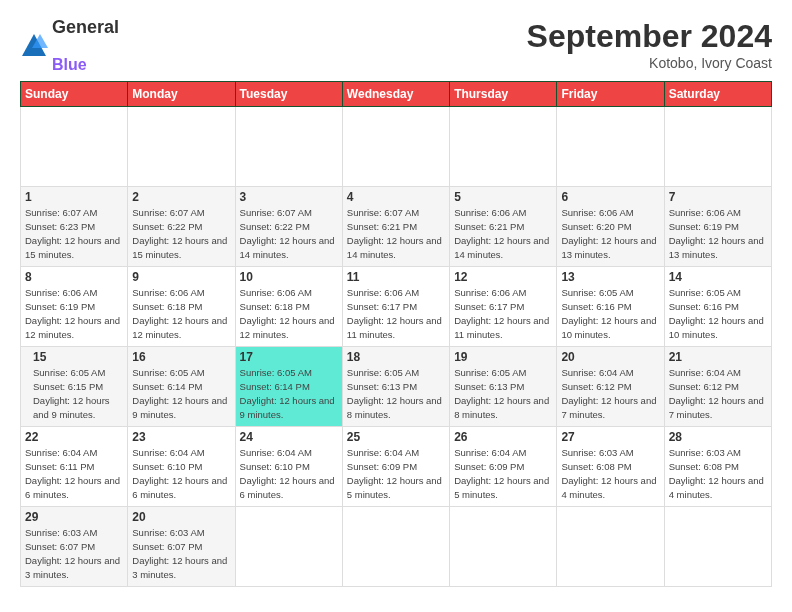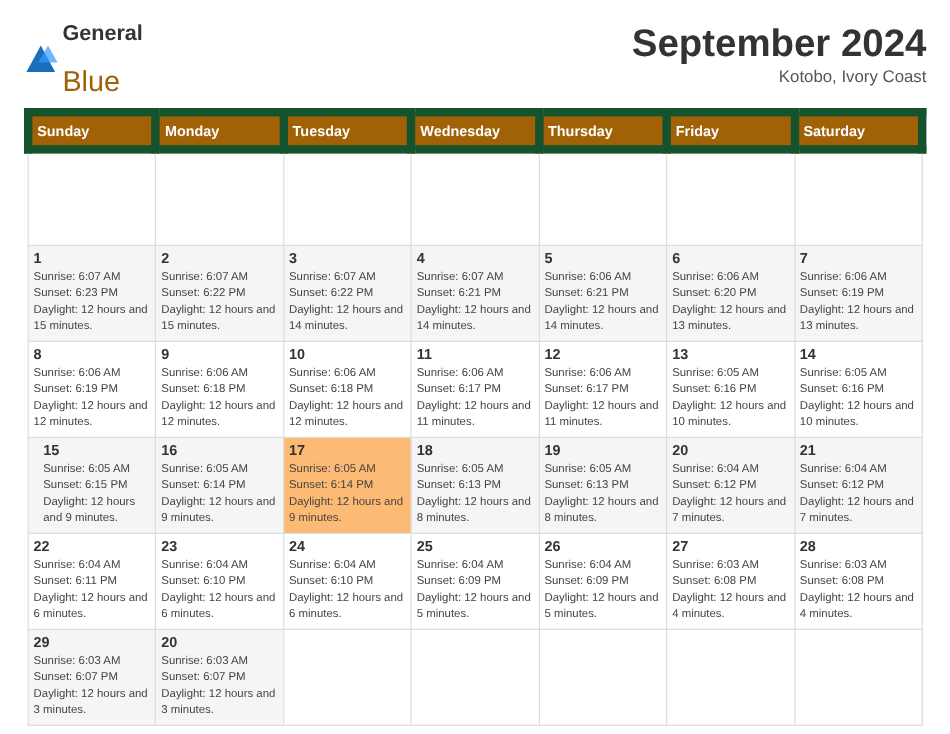--- a/index.html
+++ b/index.html
@@ -31,23 +31,23 @@
       flex-direction: column;
       line-height: 1.1;
       gap: 18px;
     }
     .logo-general {
       font-size: 18px;
       font-weight: bold;
       color: #333;
     }
     .logo-blue {
-      font-size: 24px;
-      font-weight: normal;
-      color: #a16207;
+      font-size: 16px;
+      font-weight: bold;
+      color: #8b5cf6;
     }
     .logo-icon {
       width: 28px;
       height: 28px;
       margin-right: 4px;
     }
     .title-block {
       text-align: right;
     }
     .month-title {
@@ -58,27 +58,27 @@
     .location {
       font-size: 14px;
       color: #555;
     }
     .calendar {
       width: 100%;
       border-collapse: collapse;
       table-layout: fixed;
     }
     .calendar th {
-      background: #a16207;
+      background: #ef4444;
       color: #fff;
       font-size: 12px;
       font-weight: bold;
       padding: 5px 4px;
       text-align: left;
-      border: 7px solid #14532d;
+      border: 1px solid #14532d;
     }
     .calendar td {
       vertical-align: top;
       font-size: 9.5px;
       color: #333;
       padding: 3px 4px;
       border: 1px solid #ddd;
       height: 80px;
       background: #fff;
     }
@@ -205,21 +205,21 @@
         </tr>
         <tr>
           <td style="background: rgb(245, 245, 245); padding-left: 12px;">
             <span class="day-num">15</span>
             <div class="day-info">Sunrise: 6:05 AM<br>Sunset: 6:15 PM<br>Daylight: 12 hours and 9 minutes.</div>
           </td>
           <td style="background: rgb(245, 245, 245);">
             <span class="day-num">16</span>
             <div class="day-info">Sunrise: 6:05 AM<br>Sunset: 6:14 PM<br>Daylight: 12 hours and 9 minutes.</div>
           </td>
-          <td style="background: #fdba74;">
+          <td style="background: #5eead4;">
             <span class="day-num">17</span>
             <div class="day-info">Sunrise: 6:05 AM<br>Sunset: 6:14 PM<br>Daylight: 12 hours and 9 minutes.</div>
           </td>
           <td style="background: rgb(245, 245, 245);">
             <span class="day-num">18</span>
             <div class="day-info">Sunrise: 6:05 AM<br>Sunset: 6:13 PM<br>Daylight: 12 hours and 8 minutes.</div>
           </td>
           <td style="background: rgb(245, 245, 245);">
             <span class="day-num">19</span>
             <div class="day-info">Sunrise: 6:05 AM<br>Sunset: 6:13 PM<br>Daylight: 12 hours and 8 minutes.</div>

